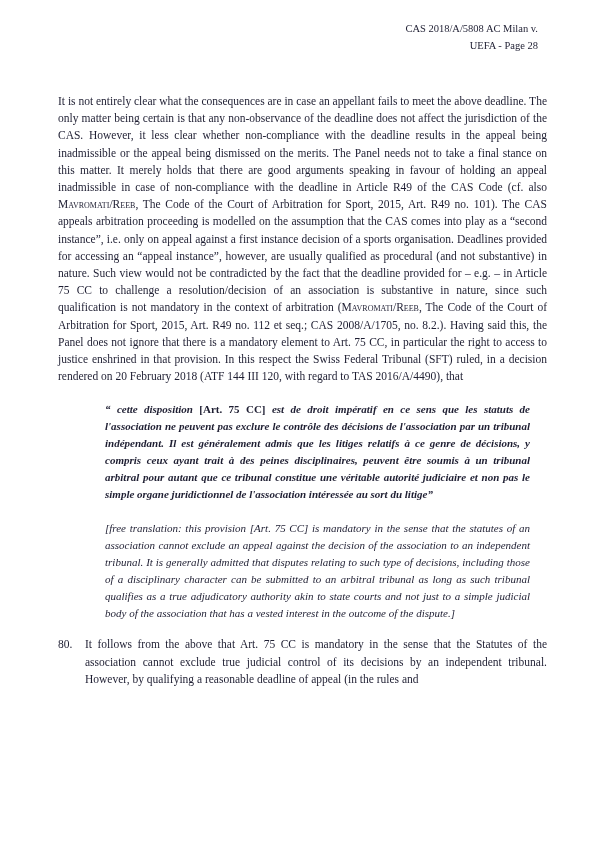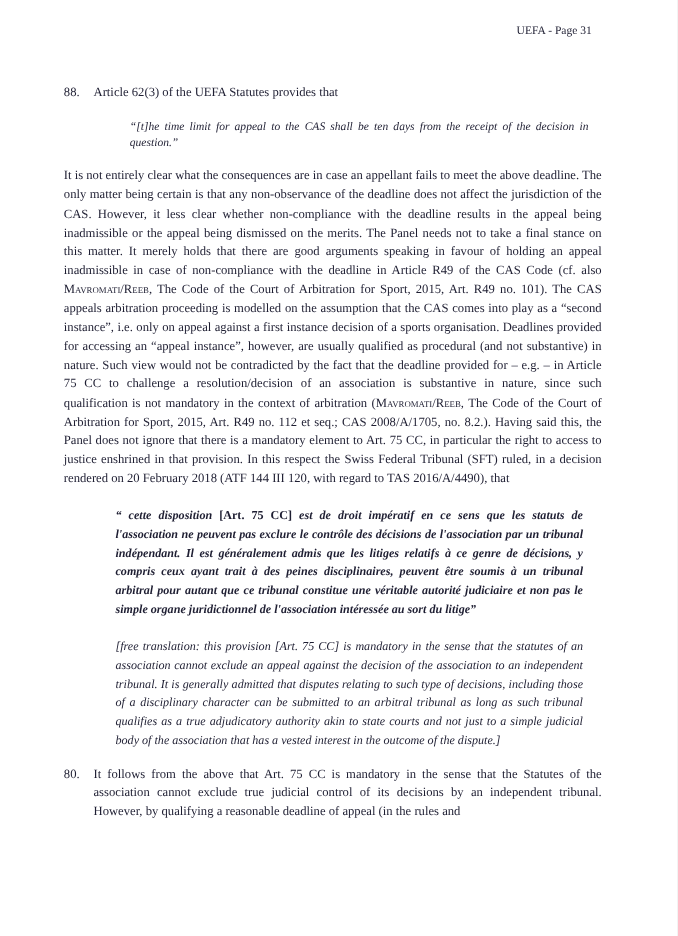--- a/index.html
+++ b/index.html
@@ -74,28 +74,24 @@
   }
   .seg-sc { font-variant: small-caps; }
   .seg-i  { }
   .seg-r  { font-style: normal; }
 </style>
 </head>
 <body>
 
 <div class="page">
   <div class="header">
-    <div>UEFA - Page 31</div>
+    <div>CAS 2018/A/5808 AC Milan v.</div>
+    <div>UEFA - Page 28</div>
   </div>
   <div class="content" id="content">
-      <div class="block para">
-        <span class="para-num">88.</span>
-        <div class="para-text"><span>Article 62(3) of the UEFA Statutes provides that</span></div>
-      </div>
-      <div class="block quote quote-sm"><span>“[t]he time limit for appeal to the CAS shall be ten days from the receipt of the decision in question.”</span></div>
       <div class="block para">
         <div class="para-text"><span>It is not entirely clear what the consequences are in case an appellant fails to meet the above deadline. The only matter being certain is that any non-observance of the deadline does not affect the jurisdiction of the CAS. However, it less clear whether non-compliance with the deadline results in the appeal being inadmissible or the appeal being dismissed on the merits. The Panel needs not to take a final stance on this matter. It merely holds that there are good arguments speaking in favour of holding an appeal inadmissible in case of non-compliance with the deadline in Article R49 of the CAS Code (cf. also </span><span class="seg-sc">Mavromati/Reeb</span><span>, The Code of the Court of Arbitration for Sport, 2015, Art. R49 no. 101). The CAS appeals arbitration proceeding is modelled on the assumption that the CAS comes into play as a “second instance”, i.e. only on appeal against a first instance decision of a sports organisation. Deadlines provided for accessing an “appeal instance”, however, are usually qualified as procedural (and not substantive) in nature. Such view would not be contradicted by the fact that the deadline provided for – e.g. – in Article 75 CC to challenge a resolution/decision of an association is substantive in nature, since such qualification is not mandatory in the context of arbitration (</span><span class="seg-sc">Mavromati/Reeb</span><span>, The Code of the Court of Arbitration for Sport, 2015, Art. R49 no. 112 </span><span class="seg-i">et seq.</span><span>; CAS 2008/A/1705, no. 8.2.). Having said this, the Panel does not ignore that there is a mandatory element to Art. 75 CC, in particular the right to access to justice enshrined in that provision. In this respect the Swiss Federal Tribunal (SFT) ruled, in a decision rendered on 20 February 2018 (ATF 144 III 120, with regard to TAS 2016/A/4490), that</span></div>
       </div>
       <div class="block quote quote-fr"><span>“ cette disposition </span><span class="seg-r">[Art. 75 CC]</span><span> est de droit impératif en ce sens que les statuts de l'association ne peuvent pas exclure le contrôle des décisions de l'association par un tribunal indépendant. Il est généralement admis que les litiges relatifs à ce genre de décisions, y compris ceux ayant trait à des peines disciplinaires, peuvent être soumis à un tribunal arbitral pour autant que ce tribunal constitue une véritable autorité judiciaire et non pas le simple organe juridictionnel de l'association intéressée au sort du litige”</span></div>
       <div class="block quote quote-tr"><span>[free translation: this provision [Art. 75 CC] is mandatory in the sense that the statutes of an association cannot exclude an appeal against the decision of the association to an independent tribunal. It is generally admitted that disputes relating to such type of decisions, including those of a disciplinary character can be submitted to an arbitral tribunal as long as such tribunal qualifies as a true adjudicatory authority akin to state courts and not just to a simple judicial body of the association that has a vested interest in the outcome of the dispute.]</span></div>
       <div class="block para">
         <span class="para-num">80.</span>
         <div class="para-text"><span>It follows from the above that Art. 75 CC is mandatory in the sense that the Statutes of the association cannot exclude true judicial control of its decisions by an independent tribunal. However, by qualifying a reasonable deadline of appeal (in the rules and</span></div>
       </div>
     </div>

